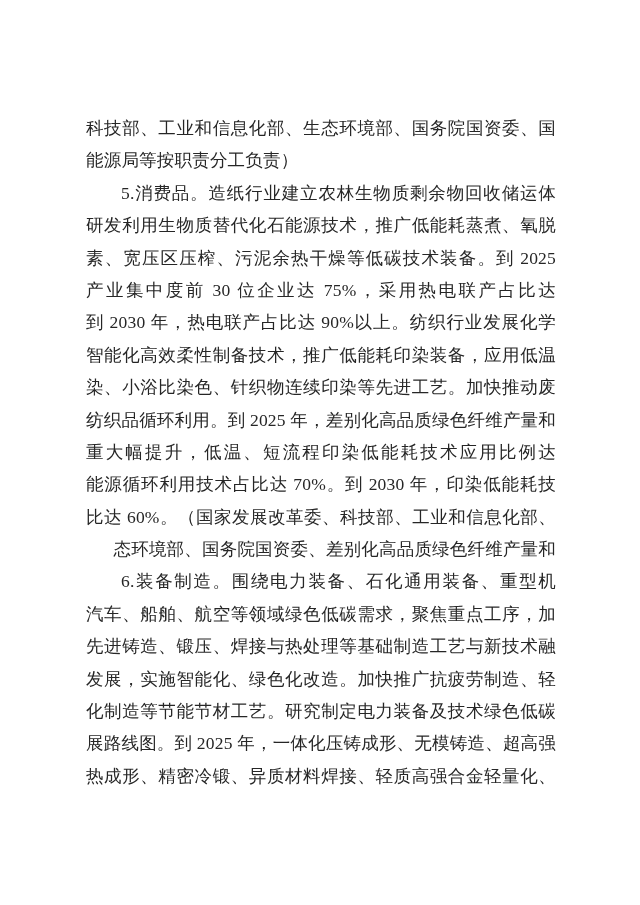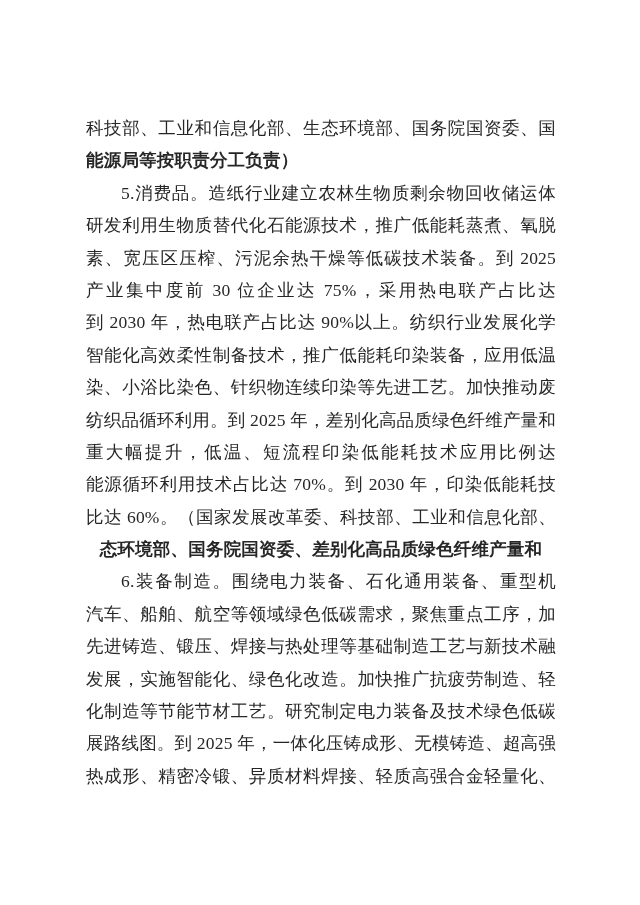--- a/index.html
+++ b/index.html
@@ -30,23 +30,22 @@
     white-space: normal;
     letter-spacing: 0.2px;
   }
   
   .line.j {
     text-align: justify;
     text-align-last: justify;
   }
   
   .line.end {
-    text-align: center;
+    text-align: right;
     text-align-last: left;
-    font-weight: bold;
   }
   
   .line.ind {
     text-indent: 35px;
   }
   .page-number {
     position: absolute;
     top: 806px;
     left: 0;
     width: 100%;

